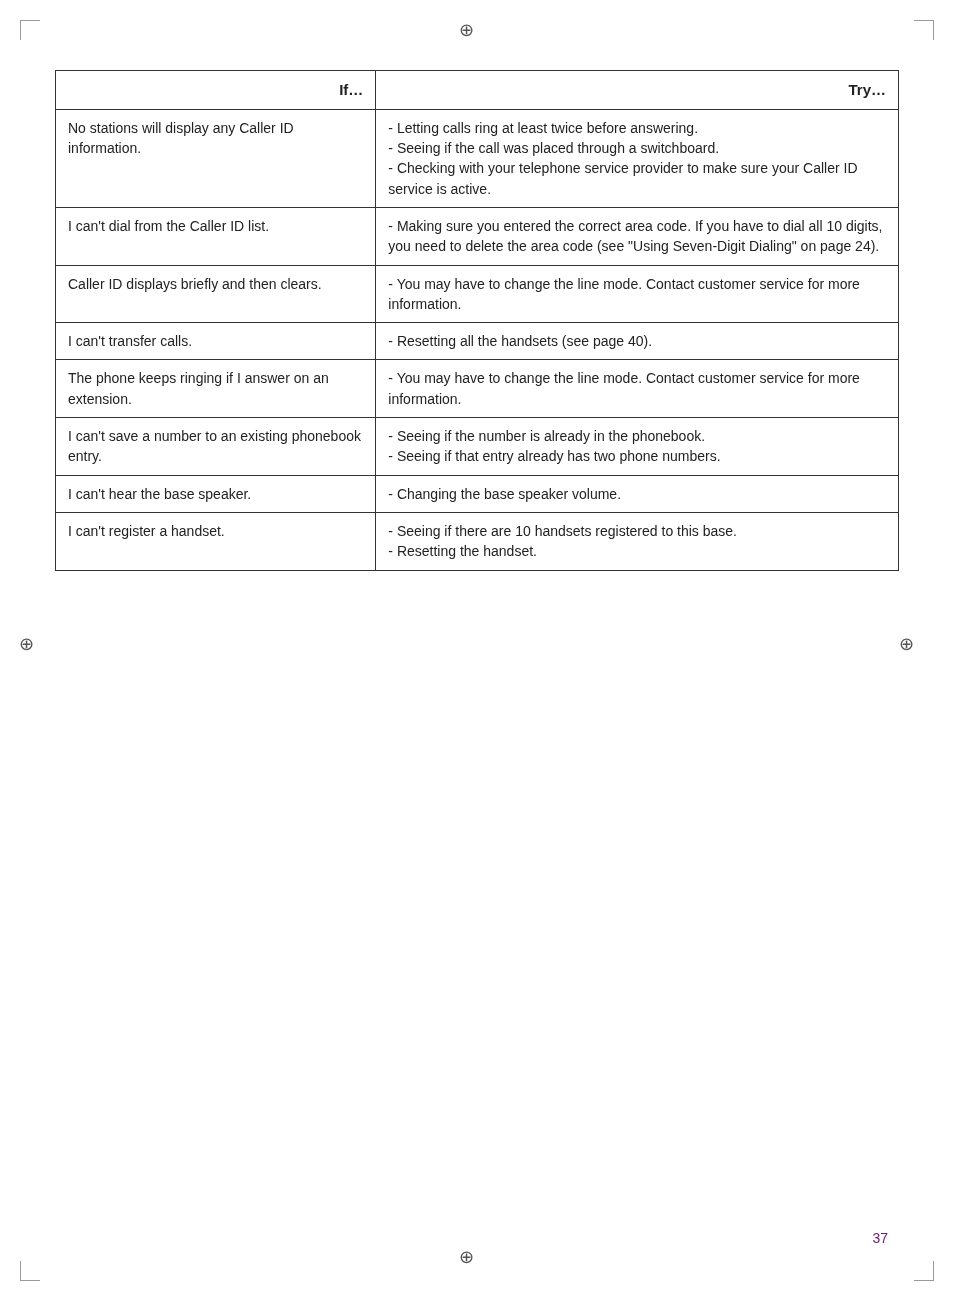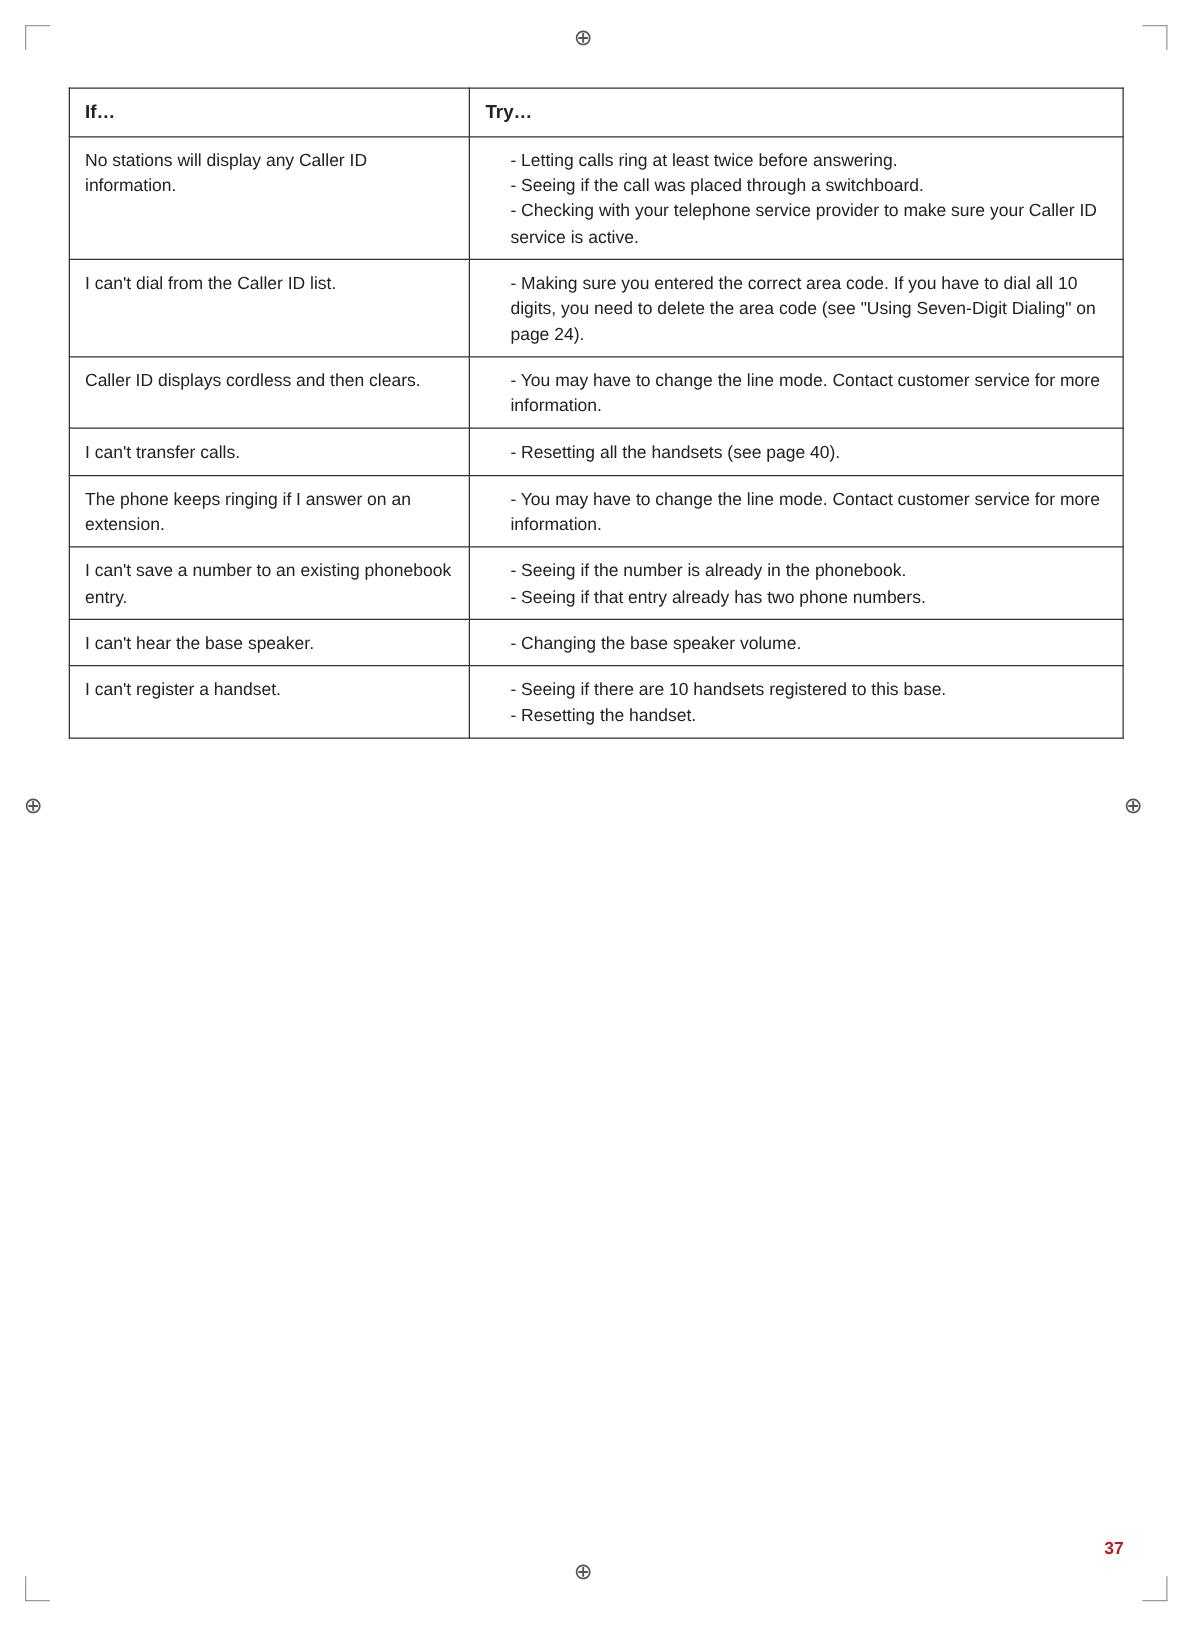--- a/index.html
+++ b/index.html
@@ -53,24 +53,23 @@
     }
     .reg-top { top: 28px; left: 50%; transform: translateX(-50%); }
     .reg-bottom { bottom: 28px; left: 50%; transform: translateX(-50%); }
     .reg-left { top: 50%; left: 28px; transform: translateY(-50%); }
     .reg-right { top: 50%; right: 28px; transform: translateY(-50%); }
 
     
     .page-number {
       position: absolute;
       bottom: 55px;
-      right: 55px;
+      right: 66px;
       font-size: 14px;
-      color: #b91c1c;
-      font-weight: bold;
+      color: #701a75;
     }
 
     
     .content-area {
       position: absolute;
       top: 60px;
       left: 55px;
       right: 55px;
       bottom: 80px;
     }
@@ -87,38 +86,37 @@
       border: 1px solid #333;
       padding: 8px 12px;
       vertical-align: top;
       line-height: 1.45;
     }
 
     .trouble-table th {
       font-weight: bold;
       font-size: 15px;
       background: #fff;
-      text-align: left;
+      text-align: right;
     }
 
     .col-if {
       width: 38%;
     }
 
     .col-try {
       width: 62%;
     }
 
     .trouble-table td {
       font-size: 14px;
     }
 
     .cell-text {
       display: block;
-      margin-left: 20px;
     }
   </style>
 </head>
 <body>
 
 <div class="page-container">
 
   <div class="corner-mark corner-tl"></div>
   <div class="corner-mark corner-tr"></div>
   <div class="corner-mark corner-bl"></div>
@@ -148,21 +146,21 @@
               <span class="cell-text">- Checking with your telephone service provider to make sure your Caller ID service is active.</span>
             </td>
           </tr>
           <tr>
             <td class="col-if">I can't dial from the Caller ID list.</td>
             <td class="col-try">
               <span class="cell-text">- Making sure you entered the correct area code. If you have to dial all 10 digits, you need to delete the area code (see "Using Seven-Digit Dialing" on page 24).</span>
             </td>
           </tr>
           <tr>
-            <td class="col-if">Caller ID displays cordless and then clears.</td>
+            <td class="col-if">Caller ID displays briefly and then clears.</td>
             <td class="col-try">
               <span class="cell-text">- You may have to change the line mode. Contact customer service for more information.</span>
             </td>
           </tr>
           <tr>
             <td class="col-if">I can't transfer calls.</td>
             <td class="col-try">
               <span class="cell-text">- Resetting all the handsets (see page 40).</span>
             </td>
           </tr>

